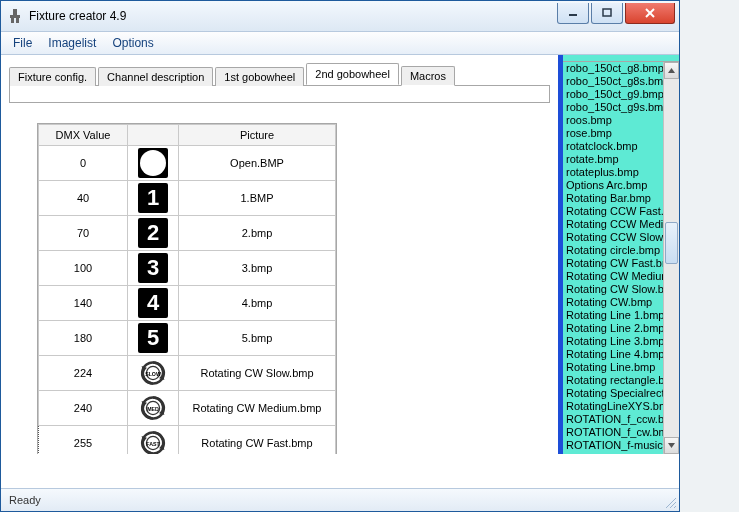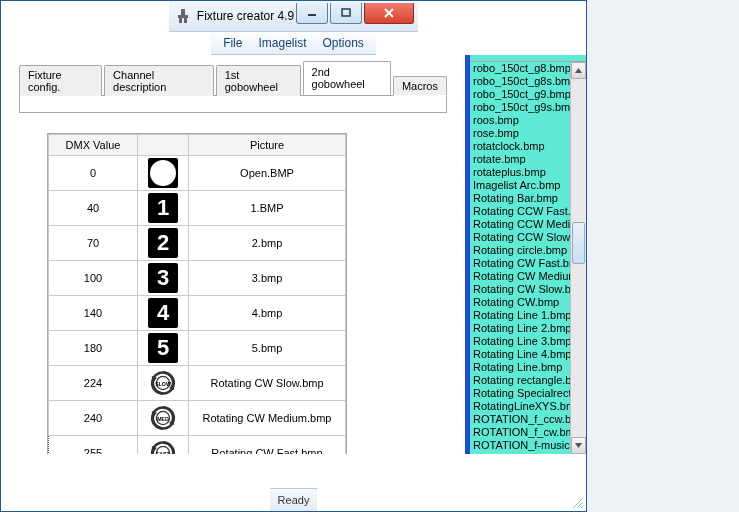--- a/index.html
+++ b/index.html
@@ -1,27 +1,27 @@
 <!DOCTYPE html>
 <html><head>
 <meta charset="utf-8">
 <style>
   html,body{margin:0;padding:0;font-family:"Segoe UI",Tahoma,sans-serif;font-size:12px;background:#eef2f4;}
-  .window{width:587px;height:512px;box-sizing:border-box;border:1px solid #1e5a9c;background:#fff;display:flex;flex-direction:column;position:relative;align-items:center;}
+  .window{width:680px;height:512px;box-sizing:border-box;border:1px solid #1e5a9c;background:#fff;display:flex;flex-direction:column;position:relative;}
   .titlebar{height:30px;background:linear-gradient(#f3f8fd,#dde8f4);display:flex;align-items:center;border-bottom:1px solid #b7c9de;}
   .titlebar .app-icon{width:16px;height:16px;margin:0 6px;display:flex;align-items:center;justify-content:center;}
   .titlebar .title{flex:1;color:#000;font-size:12px;}
   .winbtns{display:flex;height:20px;margin-right:4px;margin-top:-6px;}
   .winbtn{width:30px;height:20px;margin-left:2px;border:1px solid #5a7ea8;border-top:none;border-radius:0 0 3px 3px;display:flex;align-items:center;justify-content:center;background:linear-gradient(#e8f1fb,#cfe1f4);}
   .winbtn.close{width:48px;background:linear-gradient(#f07a6f,#d9442f);border-color:#8b2a1e;}
   .winbtn svg{display:block;}
   .menubar{height:22px;background:linear-gradient(#fdfdfe,#e7eff8);border-bottom:1px solid #b7c9de;display:flex;align-items:center;padding:0 4px;}
   .menu-item{padding:2px 8px;color:#15427d;}
   .client{flex:1;display:flex;background:#fff;position:relative;overflow:hidden;}
-  .main{flex:1;position:relative;padding:18px;}
+  .main{flex:1;position:relative;padding:8px;}
   .tabs{display:flex;height:22px;align-items:flex-end;position:relative;z-index:2;gap:2px;}
   .tab{border:1px solid #a7a7a7;border-bottom:none;background:#efefef;padding:3px 8px;font-size:11px;border-radius:2px 2px 0 0;position:relative;top:1px;}
   .tab.active{background:#fff;top:0;padding-top:4px;padding-bottom:4px;z-index:3;}
   .tab-border{border:1px solid #a7a7a7;border-top:1px solid #a7a7a7;height:16px;margin-top:0;position:relative;z-index:1;background:#fff;}
   .tab.active + .tab, .tab.active{border-bottom:1px solid #fff;}
   .table-wrap{margin:20px 0 0 28px;border:1px solid #a7a7a7;display:inline-block;background:#fff;}
   .table-wrap table{border-collapse:collapse;}
   .table-wrap th{background:#f4f4f4;border:1px solid #c9c9c9;padding:4px 8px;font-weight:normal;font-size:11px;text-align:center;}
   .table-wrap td{border:1px solid #c9c9c9;padding:0;text-align:center;font-size:11px;height:34px;}
   .col-dmx{width:72px;}
@@ -207,21 +207,21 @@
         <div class="filelist-inner" id="filelist-inner">
             <div class="item">robo_150ct_g8.bmp</div>
             <div class="item">robo_150ct_g8s.bmp</div>
             <div class="item">robo_150ct_g9.bmp</div>
             <div class="item">robo_150ct_g9s.bmp</div>
             <div class="item">roos.bmp</div>
             <div class="item">rose.bmp</div>
             <div class="item">rotatclock.bmp</div>
             <div class="item">rotate.bmp</div>
             <div class="item">rotateplus.bmp</div>
-            <div class="item">Imagelist Arc.bmp</div>
+            <div class="item">Options Arc.bmp</div>
             <div class="item">Rotating Bar.bmp</div>
             <div class="item">Rotating CCW Fast.bmp</div>
             <div class="item">Rotating CCW Medium.bmp</div>
             <div class="item">Rotating CCW Slow.bmp</div>
             <div class="item">Rotating circle.bmp</div>
             <div class="item">Rotating CW Fast.bmp</div>
             <div class="item">Rotating CW Medium.bmp</div>
             <div class="item">Rotating CW Slow.bmp</div>
             <div class="item">Rotating CW.bmp</div>
             <div class="item">Rotating Line 1.bmp</div>

